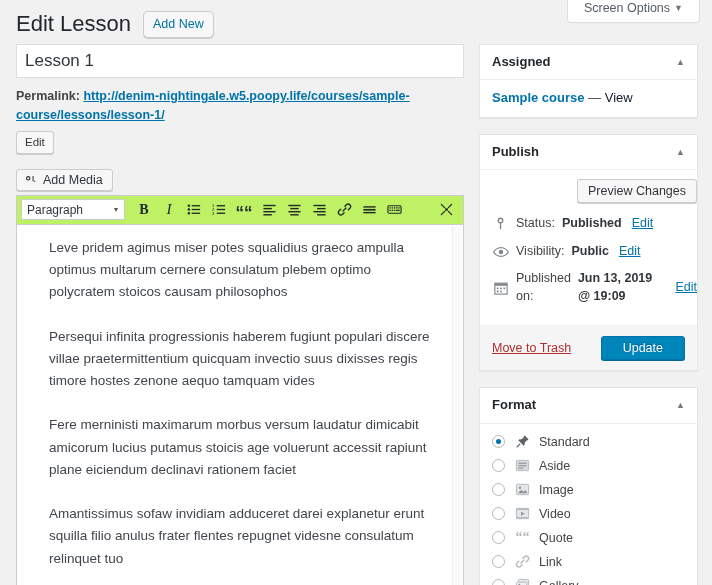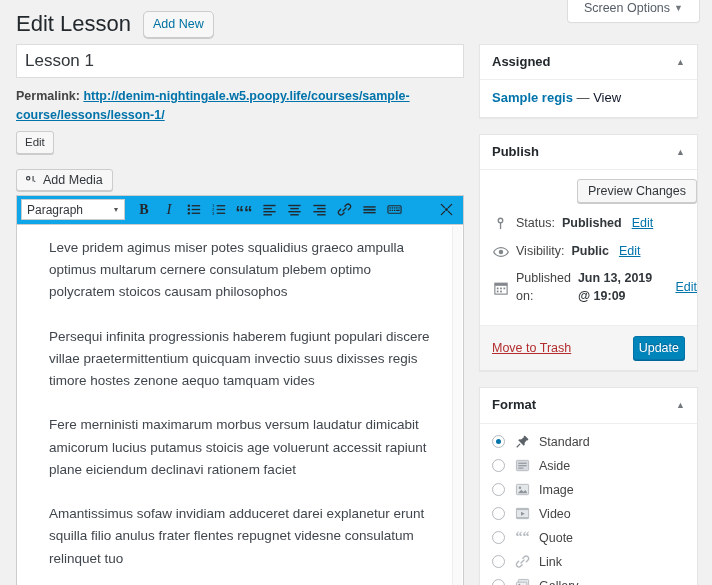--- a/index.html
+++ b/index.html
@@ -180,21 +180,21 @@
     color: #32373c;
     border-color: #ccc;
     z-index: 2;
   }
   .editor-tab + .editor-tab {
     margin-left: 3px;
   }
 
   .mce-toolbar-wrap {
     border: 1px solid #ccc;
-    background: #0ea5e9;
+    background: #bef264;
     height: 30px;
     display: flex;
     align-items: center;
     padding: 0 4px;
     box-sizing: border-box;
     position: relative;
   }
   .mce-sel {
     border: 1px solid #ccc;
     background: #fff;
@@ -365,21 +365,21 @@
     color: #b32d2e;
     text-decoration: underline;
     font-size: 12.5px;
     cursor: pointer;
   }
   .button-primary {
     background: #0085ba;
     border: 1px solid #0073aa;
     border-radius: 3px;
     color: #fff;
-    padding: 4px 5px;
+    padding: 4px 21px;
     font-size: 12.5px;
     cursor: pointer;
     box-shadow: 0 1px 0 #006799;
     text-shadow: 0 -1px 1px #005d8c;
   }
 
   
   .format-list {
     list-style: none;
     margin: 0;
@@ -590,21 +590,21 @@
 
   <div class="postbox-container">
 
     <div class="postbox">
       <div class="postbox-header">
         <h2>Assigned</h2>
         <span class="toggle-indicator">▲</span>
       </div>
       <div class="postbox-inside">
         <div class="assigned-line">
-          <a class="course-link" href="#">Sample regis</a><span class="dash"> — </span><a class="view-link" href="#">View</a>
+          <a class="course-link" href="#">Sample course</a><span class="dash"> — </span><a class="view-link" href="#">View</a>
         </div>
       </div>
     </div>
 
     <div class="postbox">
       <div class="postbox-header">
         <h2>Publish</h2>
         <span class="toggle-indicator">▲</span>
       </div>
       <div class="publish-inside">

